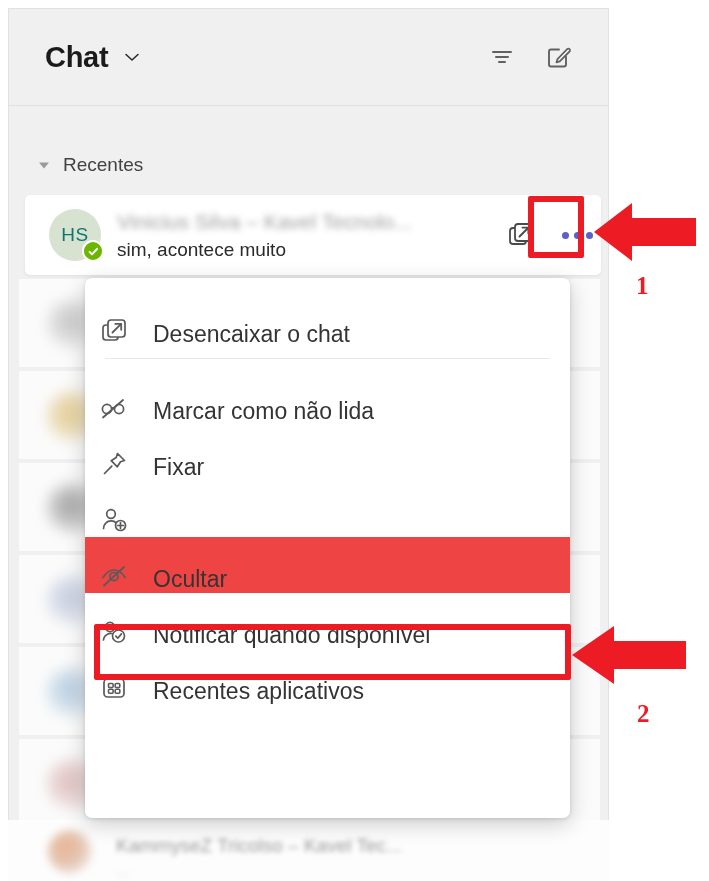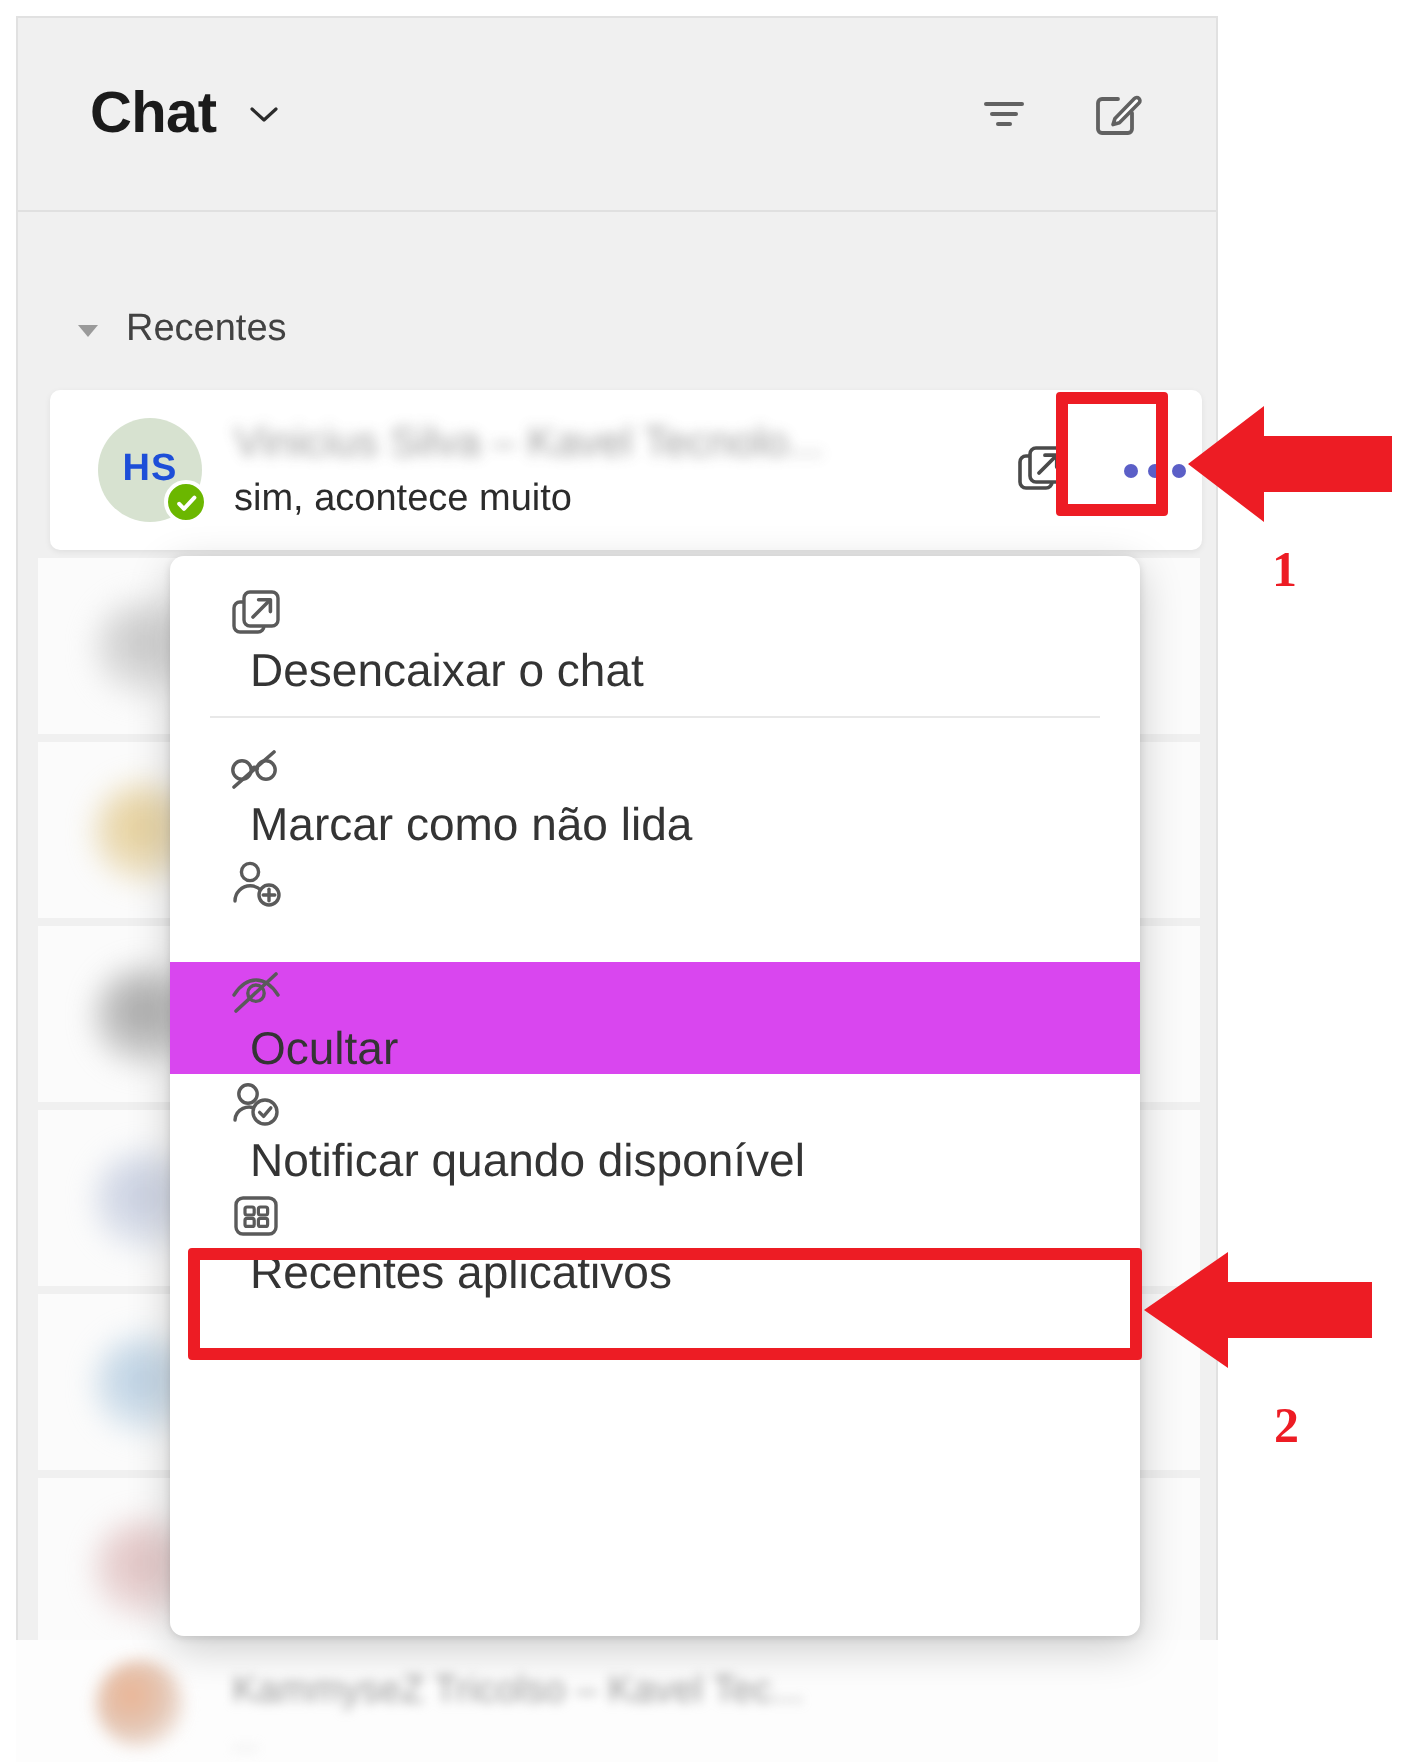--- a/index.html
+++ b/index.html
@@ -92,21 +92,21 @@
     position: absolute; left: 16px; top: 186px; width: 576px; height: 80px;
     background: #ffffff;
     border-radius: 5px;
     box-shadow: 0 1px 3px rgba(0,0,0,0.07);
   }
   .avatar-wrap { position: absolute; left: 24px; top: 14px; width: 52px; height: 52px; }
   .avatar {
     width: 52px; height: 52px; border-radius: 50%;
     background: #d7e2d0;
     display: flex; align-items: center; justify-content: center;
-    font-size: 19px; font-weight: bold; color: #1d4ed8; letter-spacing: 0.5px;
+    font-size: 19px; font-weight: normal; color: #0f766e; letter-spacing: 0.5px;
   }
   .presence {
     position: absolute; right: -3px; bottom: -1px;
     width: 22px; height: 22px; border-radius: 50%;
     background: #6bb700; border: 2.5px solid #ffffff;
     display: flex; align-items: center; justify-content: center;
   }
   .chat-name {
     position: absolute; left: 92px; top: 15px;
     font-size: 21px; color: #8e8e8e; white-space: nowrap;
@@ -130,24 +130,24 @@
 
   
   .ctx-menu {
     position: absolute; left: 85px; top: 278px; width: 485px; height: 540px;
     background: #ffffff;
     border-radius: 7px;
     box-shadow: 0 6px 22px rgba(0,0,0,0.20), 0 1px 4px rgba(0,0,0,0.12);
     padding: 14px 0;
   }
   .menu-item {
-    height: 56px; display: flex; align-items: flex-start;
-    padding-left: 22px; cursor: default; flex-direction: column;
-  }
-  .menu-item.highlighted { background: #d946ef; }
+    height: 56px; display: flex; align-items: flex-end;
+    padding-left: 8px; cursor: default;
+  }
+  .menu-item.highlighted { background: #ef4444; }
   .menu-icon {
     width: 42px; min-width: 42px; height: 34px;
     display: flex; align-items: center; justify-content: center;
   }
   .menu-label { margin-left: 18px; font-size: 23px; color: #343434; white-space: nowrap; }
   .menu-sep { height: 1px; background: #e8e8e8; margin: 10px 20px 10px 20px; }
 
   
   .arrow { position: absolute; }
   .arrow-num {
@@ -301,20 +301,29 @@
         <svg width="32" height="30" viewBox="0 0 32 30">
           <circle cx="9" cy="16" r="4.6" fill="none" stroke="#5a5a5a" stroke-width="1.7"></circle>
           <circle cx="21" cy="16" r="4.6" fill="none" stroke="#5a5a5a" stroke-width="1.7"></circle>
           <path d="M13.6 16 Q15 13 17 16" fill="none" stroke="#5a5a5a" stroke-width="1.6"></path>
           <line x1="5" y1="24.5" x2="25" y2="7" stroke="#5a5a5a" stroke-width="1.8" stroke-linecap="round"></line>
         </svg>
       </span>
       <span class="menu-label">Marcar como não lida</span>
     </div>
 
+    <div class="menu-item">
+      <span class="menu-icon">
+        <svg width="30" height="30" viewBox="0 0 30 30">
+          <path d="M18.5 4.5 L25.5 11.5 L21.5 12.8 L18.3 17.8 L12.2 11.7 L17.2 8.5 Z" fill="none" stroke="#5a5a5a" stroke-width="1.7" stroke-linejoin="round"></path>
+          <line x1="12.8" y1="17.2" x2="5.5" y2="24.5" stroke="#5a5a5a" stroke-width="1.7" stroke-linecap="round"></line>
+        </svg>
+      </span>
+      <span class="menu-label">Fixar</span>
+    </div>
 
     <div class="menu-item">
       <span class="menu-icon">
         <svg width="30" height="30" viewBox="0 0 30 30">
           <circle cx="12" cy="9" r="4.3" fill="none" stroke="#5a5a5a" stroke-width="1.7"></circle>
           <path d="M4.5 23.5 a7.6 7.6 0 0 1 15.2 0" fill="none" stroke="#5a5a5a" stroke-width="1.7" stroke-linecap="round"></path>
           <circle cx="21.5" cy="20.5" r="5" fill="#ffffff" stroke="#5a5a5a" stroke-width="1.7"></circle>
           <line x1="21.5" y1="17.6" x2="21.5" y2="23.4" stroke="#5a5a5a" stroke-width="1.7" stroke-linecap="round"></line>
           <line x1="18.6" y1="20.5" x2="24.4" y2="20.5" stroke="#5a5a5a" stroke-width="1.7" stroke-linecap="round"></line>
         </svg>

